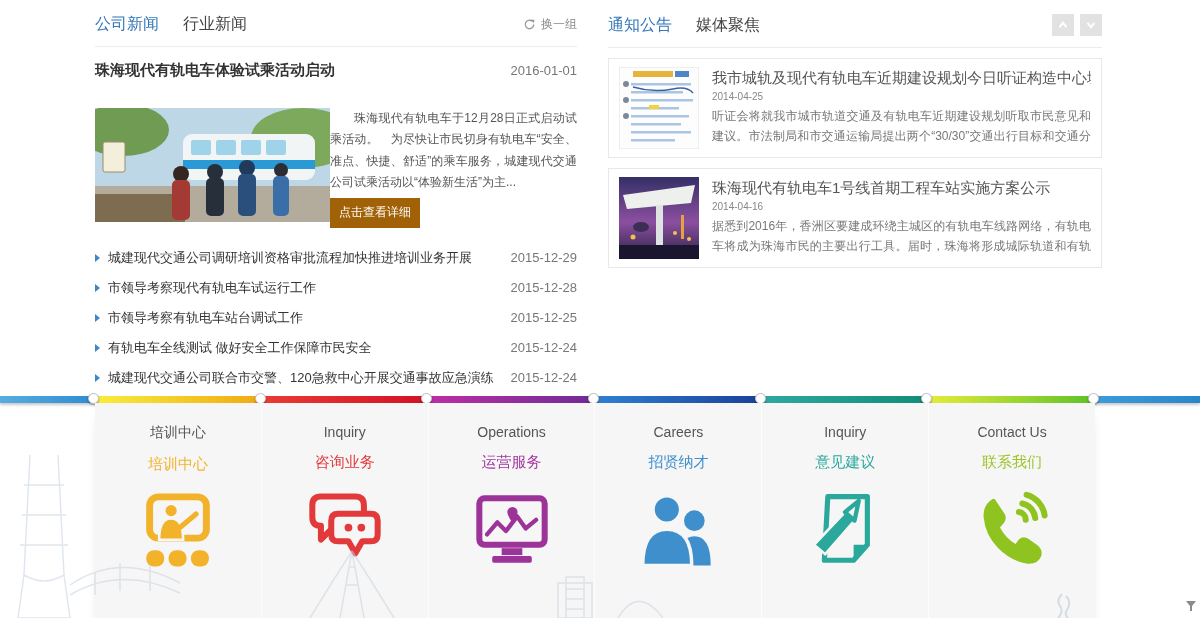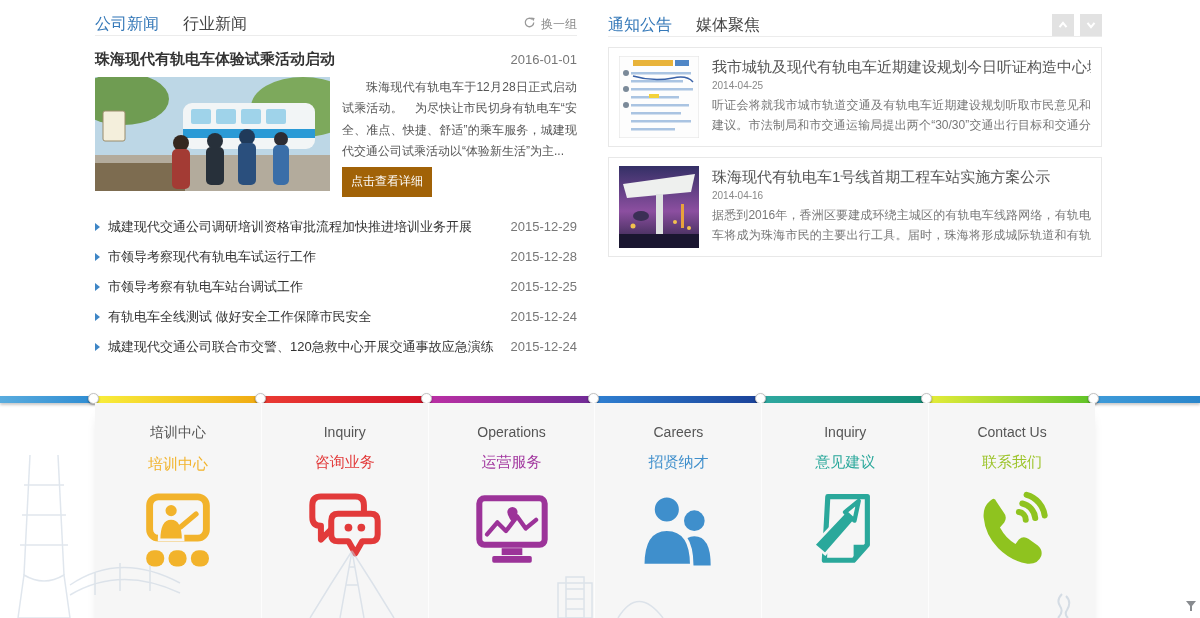--- a/index.html
+++ b/index.html
@@ -1,34 +1,34 @@
 <!DOCTYPE html>
 <html><head>
 <meta charset="utf-8">
 <style>
   * { margin:0; padding:0; box-sizing:border-box; }
   body { background:#fff; }
   .page { position:relative; width:1200px; height:618px; background:#ffffff; overflow:hidden;
           font-family:"Liberation Sans","DejaVu Sans",sans-serif; }
 
   
-  .panel-head { display:flex; align-items:center; border-bottom:1px solid #ececec; }
+  .panel-head { display:flex; align-items:center; border-bottom:1px solid #ececec; padding-bottom:11px; }
   .tabs { display:flex; gap:24px; }
   .tab { font-size:16px; color:#444; cursor:pointer; text-decoration:none; }
   .tab.active { color:#3478b8; }
-  .refresh { margin-left:auto; display:flex; gap:5px; font-size:12px; color:#888; cursor:pointer; }
+  .refresh { margin-left:auto; display:flex; align-items:center; gap:5px; font-size:12px; color:#888; cursor:pointer; }
   .arrow-group { margin-left:auto; display:flex; gap:6px; }
   .arrow-btn { width:22px; height:22px; background:#e2e2e2; display:flex; align-items:center; justify-content:center; cursor:pointer; }
 
   
   .news-panel { position:absolute; left:95px; top:14px; width:482px; }
   .featured-head { display:flex; align-items:baseline; margin-top:14px; }
   .featured-title { font-size:15px; font-weight:bold; color:#333; cursor:pointer; }
   .f-date { margin-left:auto; font-size:13px; color:#777; }
-  .featured-body { display:flex; gap:12px; margin-top:8px; }
+  .featured-body { display:flex; margin-top:28px; }
   .featured-img { width:235px; height:114px; flex:none; overflow:hidden; cursor:pointer; }
   .featured-text { flex:1; font-size:12px; color:#555; line-height:1.78; }
   .featured-text p { text-indent:2em; text-align:justify; }
   .more-btn { display:inline-block; margin-top:5px; background:#a16207; color:#fff; font-size:12px;
               padding:4px 9px; cursor:pointer; }
   .news-list { list-style:none; margin-top:15px; }
   .news-list li { display:flex; align-items:center; height:30px; cursor:pointer; }
   .bullet { width:0; height:0; border-left:5px solid #3e86c6; border-top:4px solid transparent;
             border-bottom:4px solid transparent; margin-right:8px; flex:none; }
   .nl-title { flex:1; font-size:13px; color:#333; white-space:nowrap; overflow:hidden; }

